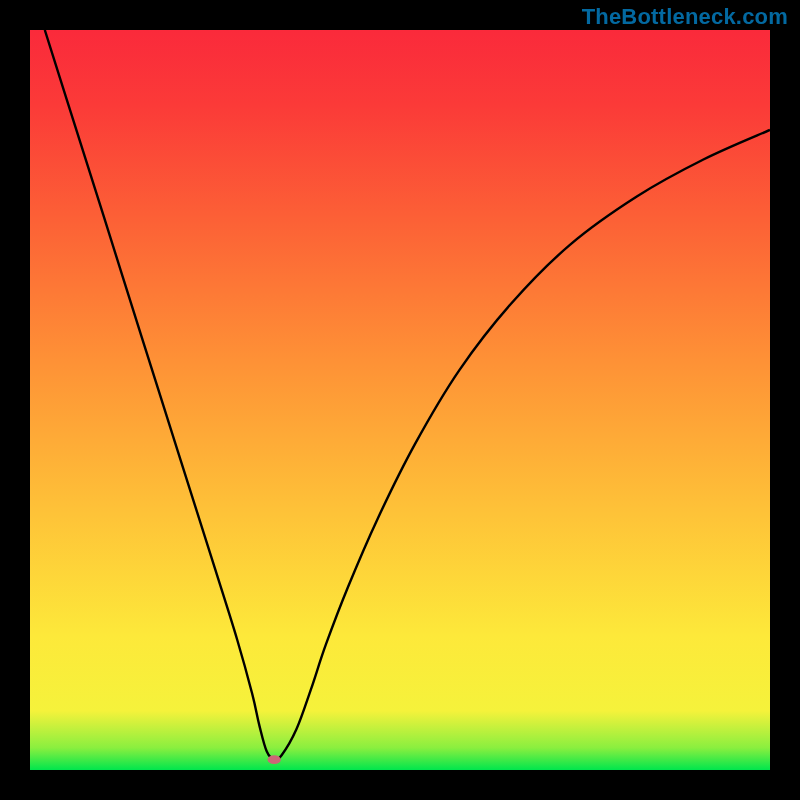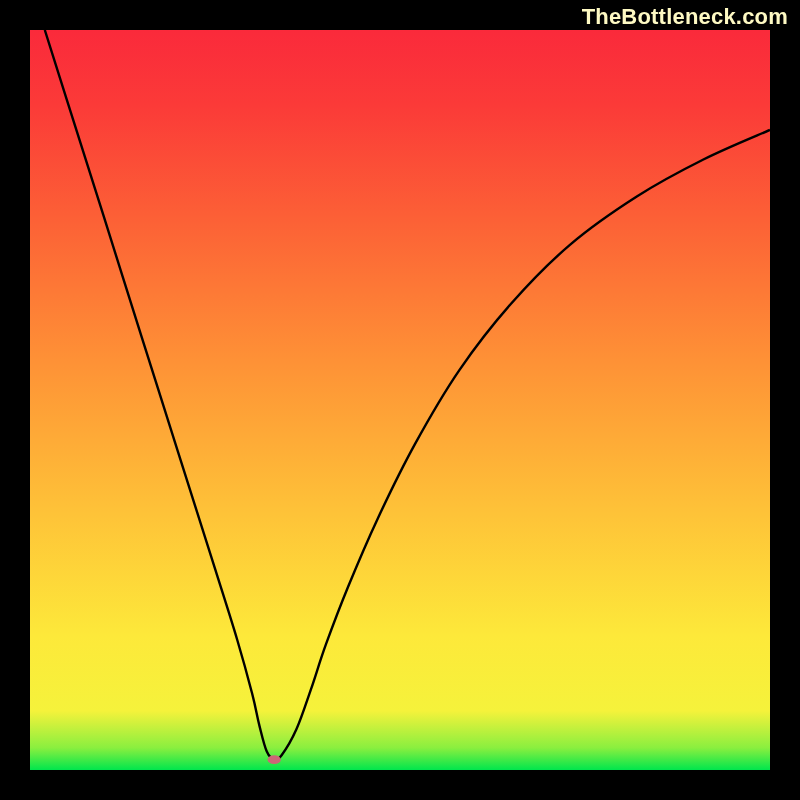--- a/index.html
+++ b/index.html
@@ -1,17 +1,17 @@
 <!DOCTYPE html>
 <html><head>
 <meta charset="utf-8">
 <style>
   * { margin: 0; padding: 0; box-sizing: border-box; }
   body { width: 800px; height: 800px; background: #000; position: relative; font-family: Arial, sans-serif; overflow: hidden; }
-  .watermark { position: absolute; top: 4px; right: 12px; color: #fef9c3; font-size: 22px; font-weight: bold; z-index: 10; letter-spacing: 0.2px; }
+  .watermark { position: absolute; top: 4px; right: 12px; color: #0369a1; font-size: 22px; font-weight: bold; z-index: 10; letter-spacing: 0.2px; }
   .frame { position: absolute; top: 30px; left: 30px; right: 30px; bottom: 30px; }
   .plot { width: 100%; height: 100%; display: block; }
 </style>
 </head>
 <body>
 
 <div class="watermark">TheBottleneck.com</div>
 
 <div class="frame">
   <svg class="plot" viewBox="0 0 740 740" preserveAspectRatio="none">

